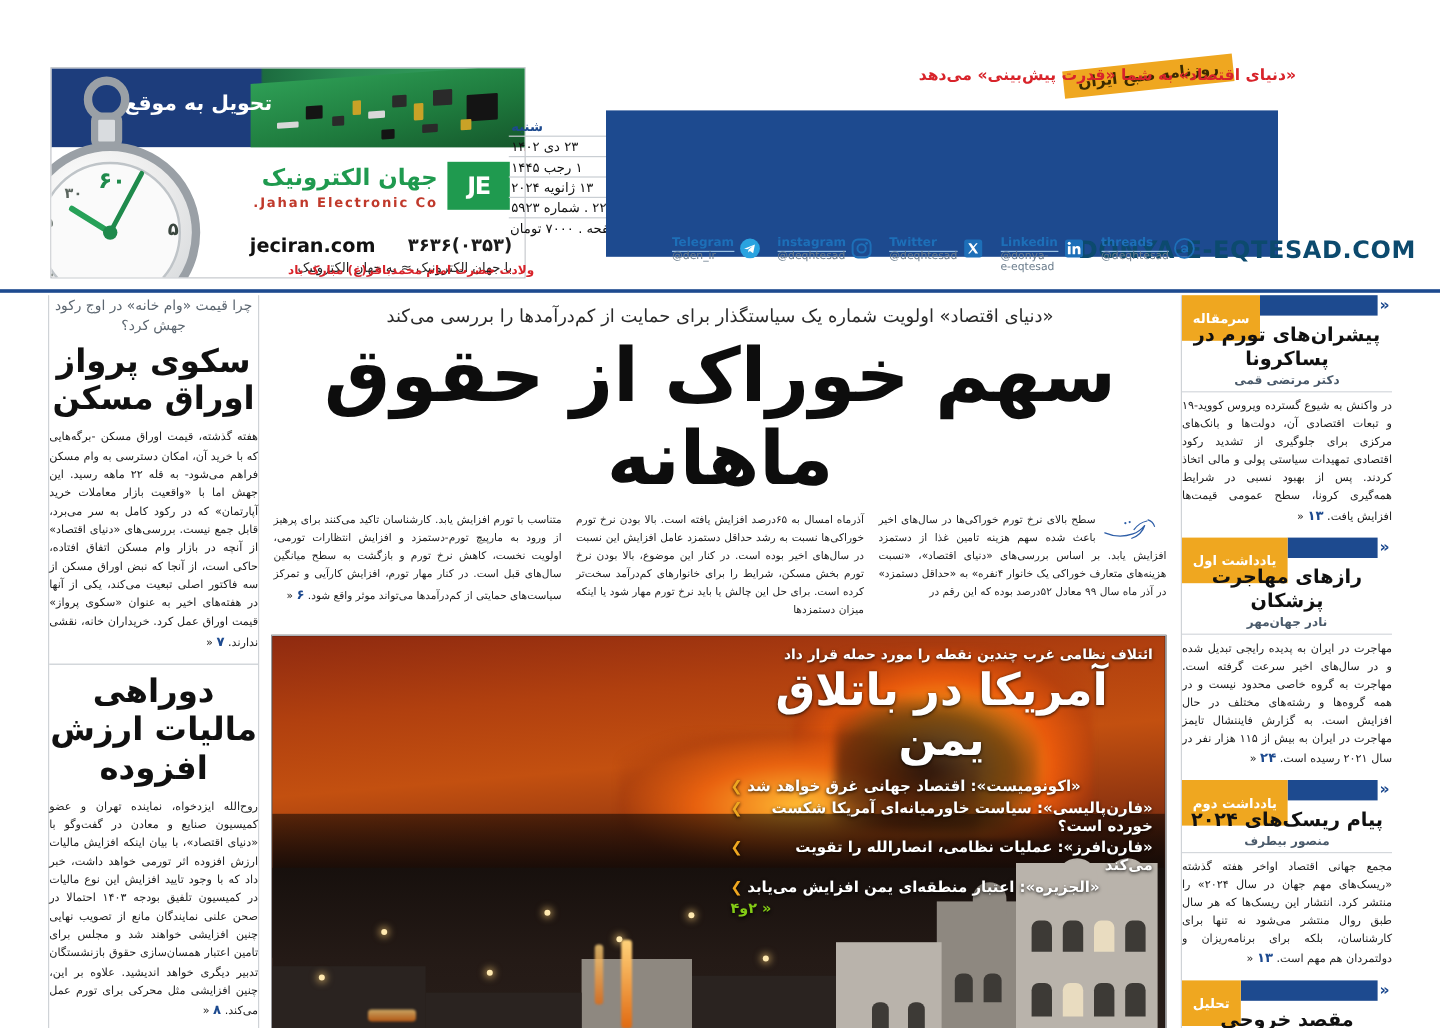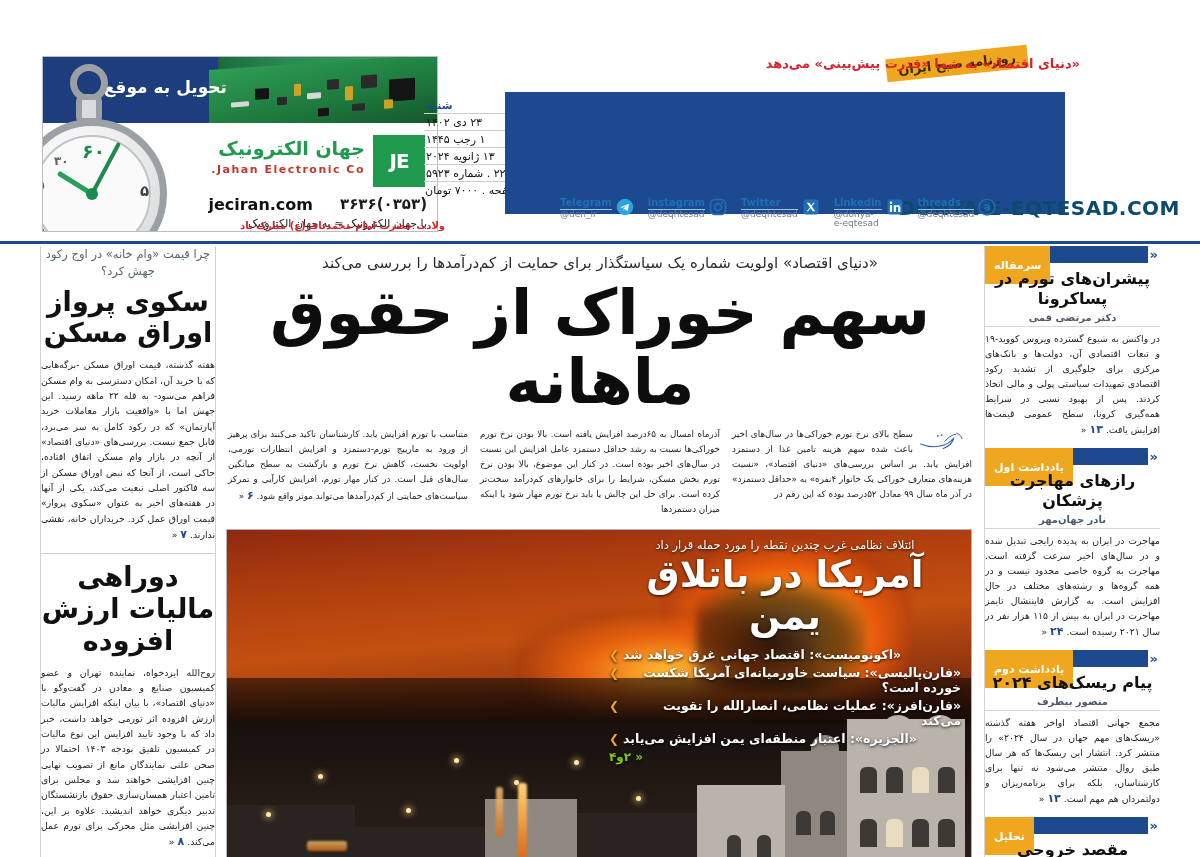--- a/index.html
+++ b/index.html
@@ -49,21 +49,21 @@
   .watch-hand { position: absolute; left: 50%; top: 50%; width: 4px; height: 58px;
     background: #1f8a4c; transform-origin: bottom center; transform: translate(-50%,-100%) rotate(28deg);
     border-radius: 2px; }
   .watch-hand2 { position: absolute; left: 50%; top: 50%; width: 5px; height: 40px;
     background: #27a158; transform-origin: bottom center; transform: translate(-50%,-100%) rotate(-58deg);
     border-radius: 2px; }
   .watch-pin { position: absolute; left: 50%; top: 50%; width: 12px; height: 12px; margin:-6px 0 0 -6px;
     background: #1f8a4c; border-radius: 50%; }
   .wt { position: absolute; color: #2f3b33; font-weight: bold; font-size: 15px; }
   .ad-logo-mark {
-    position: absolute; right: 14px; top: 12px; width: 52px; height: 52px;
+    position: absolute; right: 14px; top: 12px; width: 52px; height: 40px;
     background: #1f9a4f; display: flex; align-items: center; justify-content: center;
     color: #fff; font-weight: bold; font-size: 20px; letter-spacing: -1px;
   }
   .ad-brand-fa { position: absolute; right: 74px; top: 14px; color: #1f9a4f;
     font-size: 19px; font-weight: bold; }
   .ad-brand-en { position: absolute; right: 74px; top: 40px; color: #c0392b;
     font-size: 11px; font-weight: bold; letter-spacing: 1.5px; }
   .ad-phone { position: absolute; right: 12px; top: 72px; color: #1a1a1a;
     font-size: 15px; font-weight: bold; }
   .ad-site { position: absolute; right: 126px; top: 72px; color: #111;
@@ -166,21 +166,21 @@
   .bld.mid { background: #8e8880; }
   .win { position: absolute; background: #3d3a36; border-radius: 6px 6px 0 0; }
   .win.lit { background: #e9dcc0; }
   .dot { position: absolute; width: 5px; height: 5px; border-radius: 50%;
     background: #ffe9b0; box-shadow: 0 0 6px 2px rgba(255,210,120,0.55); }
   .flare { position: absolute; background: linear-gradient(180deg,#ffd27a,#e06a12);
     filter: blur(1px); border-radius: 3px; }
 
   .yemen { position: absolute; right: 10px; top: 8px; width: 352px; direction: rtl;
     text-align: right; color: #fff; text-shadow: 0 1px 3px rgba(0,0,0,0.9); }
-  .y-kick { font-size: 11.5px; font-weight: normal; margin-bottom: 2px; text-align: center; }
+  .y-kick { font-size: 11.5px; font-weight: bold; margin-bottom: 2px; text-align: right; }
   .y-title { font-size: 37px; font-weight: bold; line-height: 1.15; text-align: center; margin-bottom: 8px; }
   .y-row { display: flex; direction: rtl; align-items: baseline; gap: 4px;
     font-size: 12.5px; font-weight: bold; margin-bottom: 3px; justify-content: flex-end; }
   .y-ch { color: #efa720; font-size: 12px; }
   .y-pg { color: #84cc16; font-size: 12px; font-weight: bold; margin-top: 4px; text-align: left; }
 </style>
 </head>
 <body>
 
 <div class="page">

